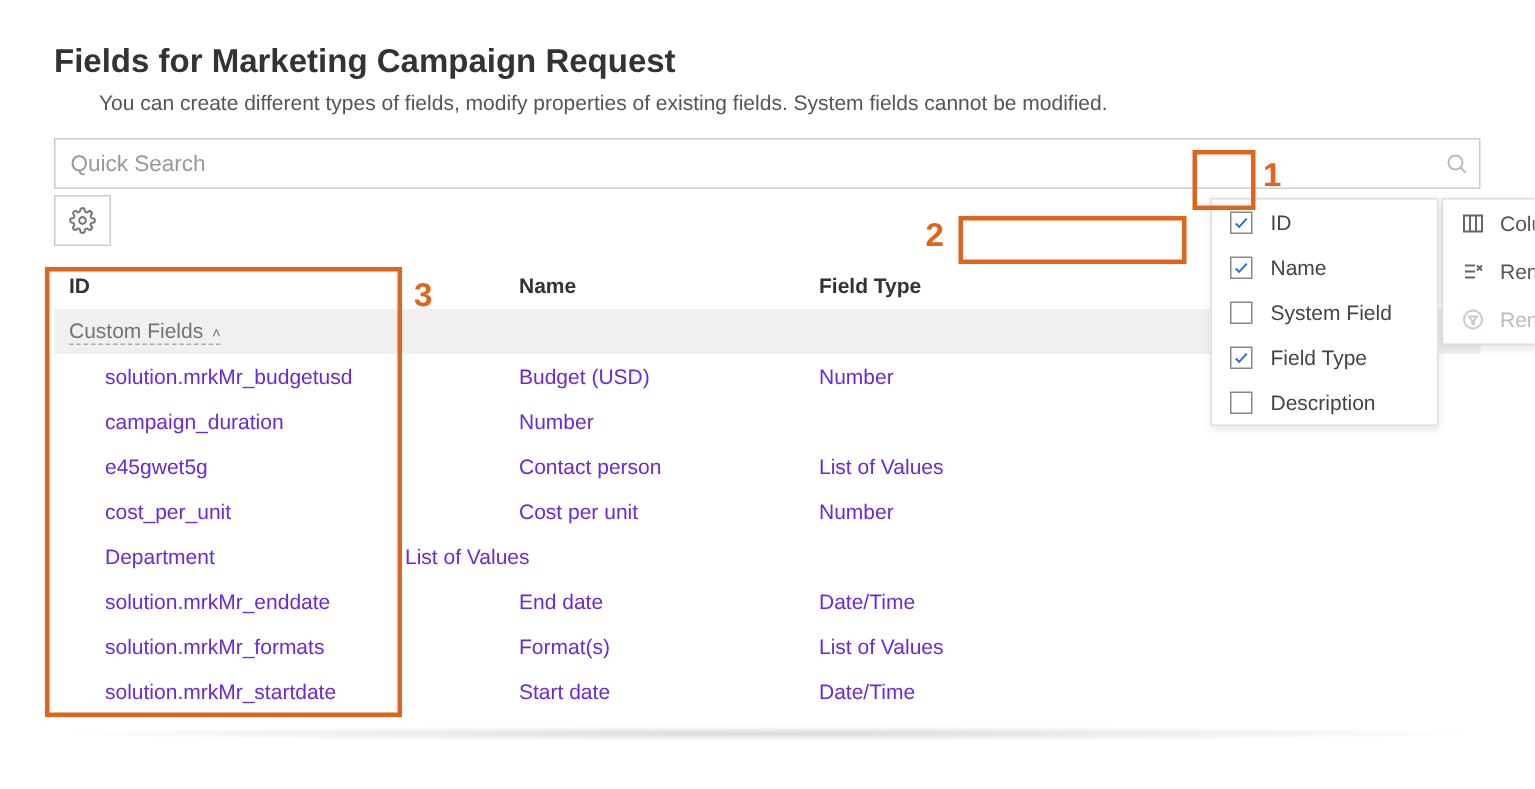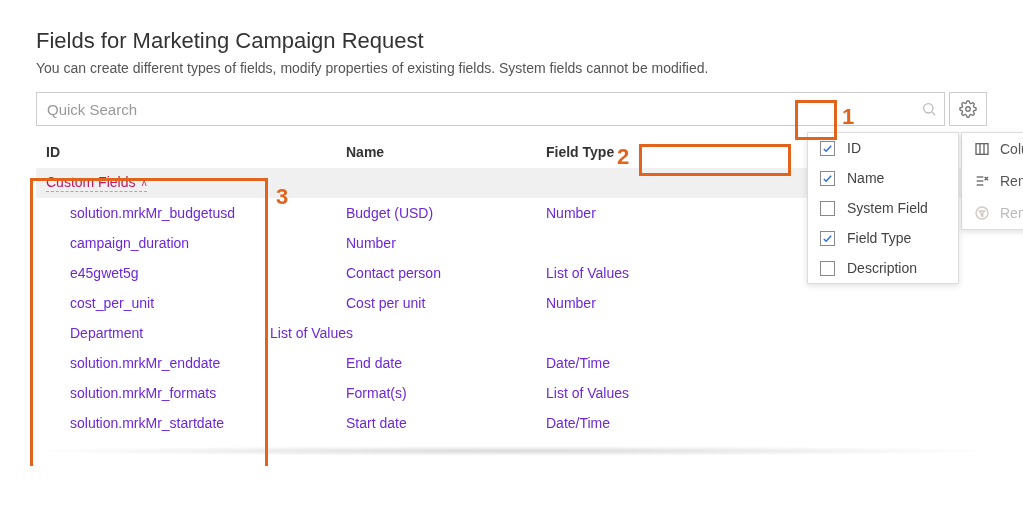--- a/index.html
+++ b/index.html
@@ -8,35 +8,37 @@
     font-family: "Segoe UI", Arial, sans-serif;
     font-size: 14px;
     color: #444;
     background: #fff;
     padding: 28px 36px;
     width: 1023px;
     position: relative;
   }
   h1[data-name="page-title"] {
     font-size: 22px;
-    font-weight: 400;
+    font-weight: 700;
     margin: 0 0 6px 0;
     color: #333;
   }
   .subtitle {
     font-size: 14px;
     color: #555;
     margin-bottom: 16px;
+    margin-left: 30px;
   }
   .search-row {
     display: flex;
     align-items: stretch;
     gap: 4px;
     margin-bottom: 10px;
     position: relative;
+    flex-direction: column;
   }
   .search-wrap {
     position: relative;
     flex: 1;
   }
   .search-input {
     width: 100%;
     height: 34px;
     border: 1px solid #ccc;
     padding: 0 34px 0 10px;
@@ -72,21 +74,21 @@
     font-size: 14px;
   }
   .col-id   { width: 300px; }
   .col-name { width: 200px; }
   .col-type { width: 140px; }
 
   .group-row {
     background: #f0f0f0;
     padding: 6px 10px;
     font-size: 14px;
-    color: #be185d;
+    color: #737373;
   }
   .group-label {
     display: inline-block;
     border-bottom: 1px dashed #aaa;
     padding-bottom: 1px;
   }
   .caret-up { font-size: 10px; margin-left: 2px; }
 
   .data-row {
     display: flex;

